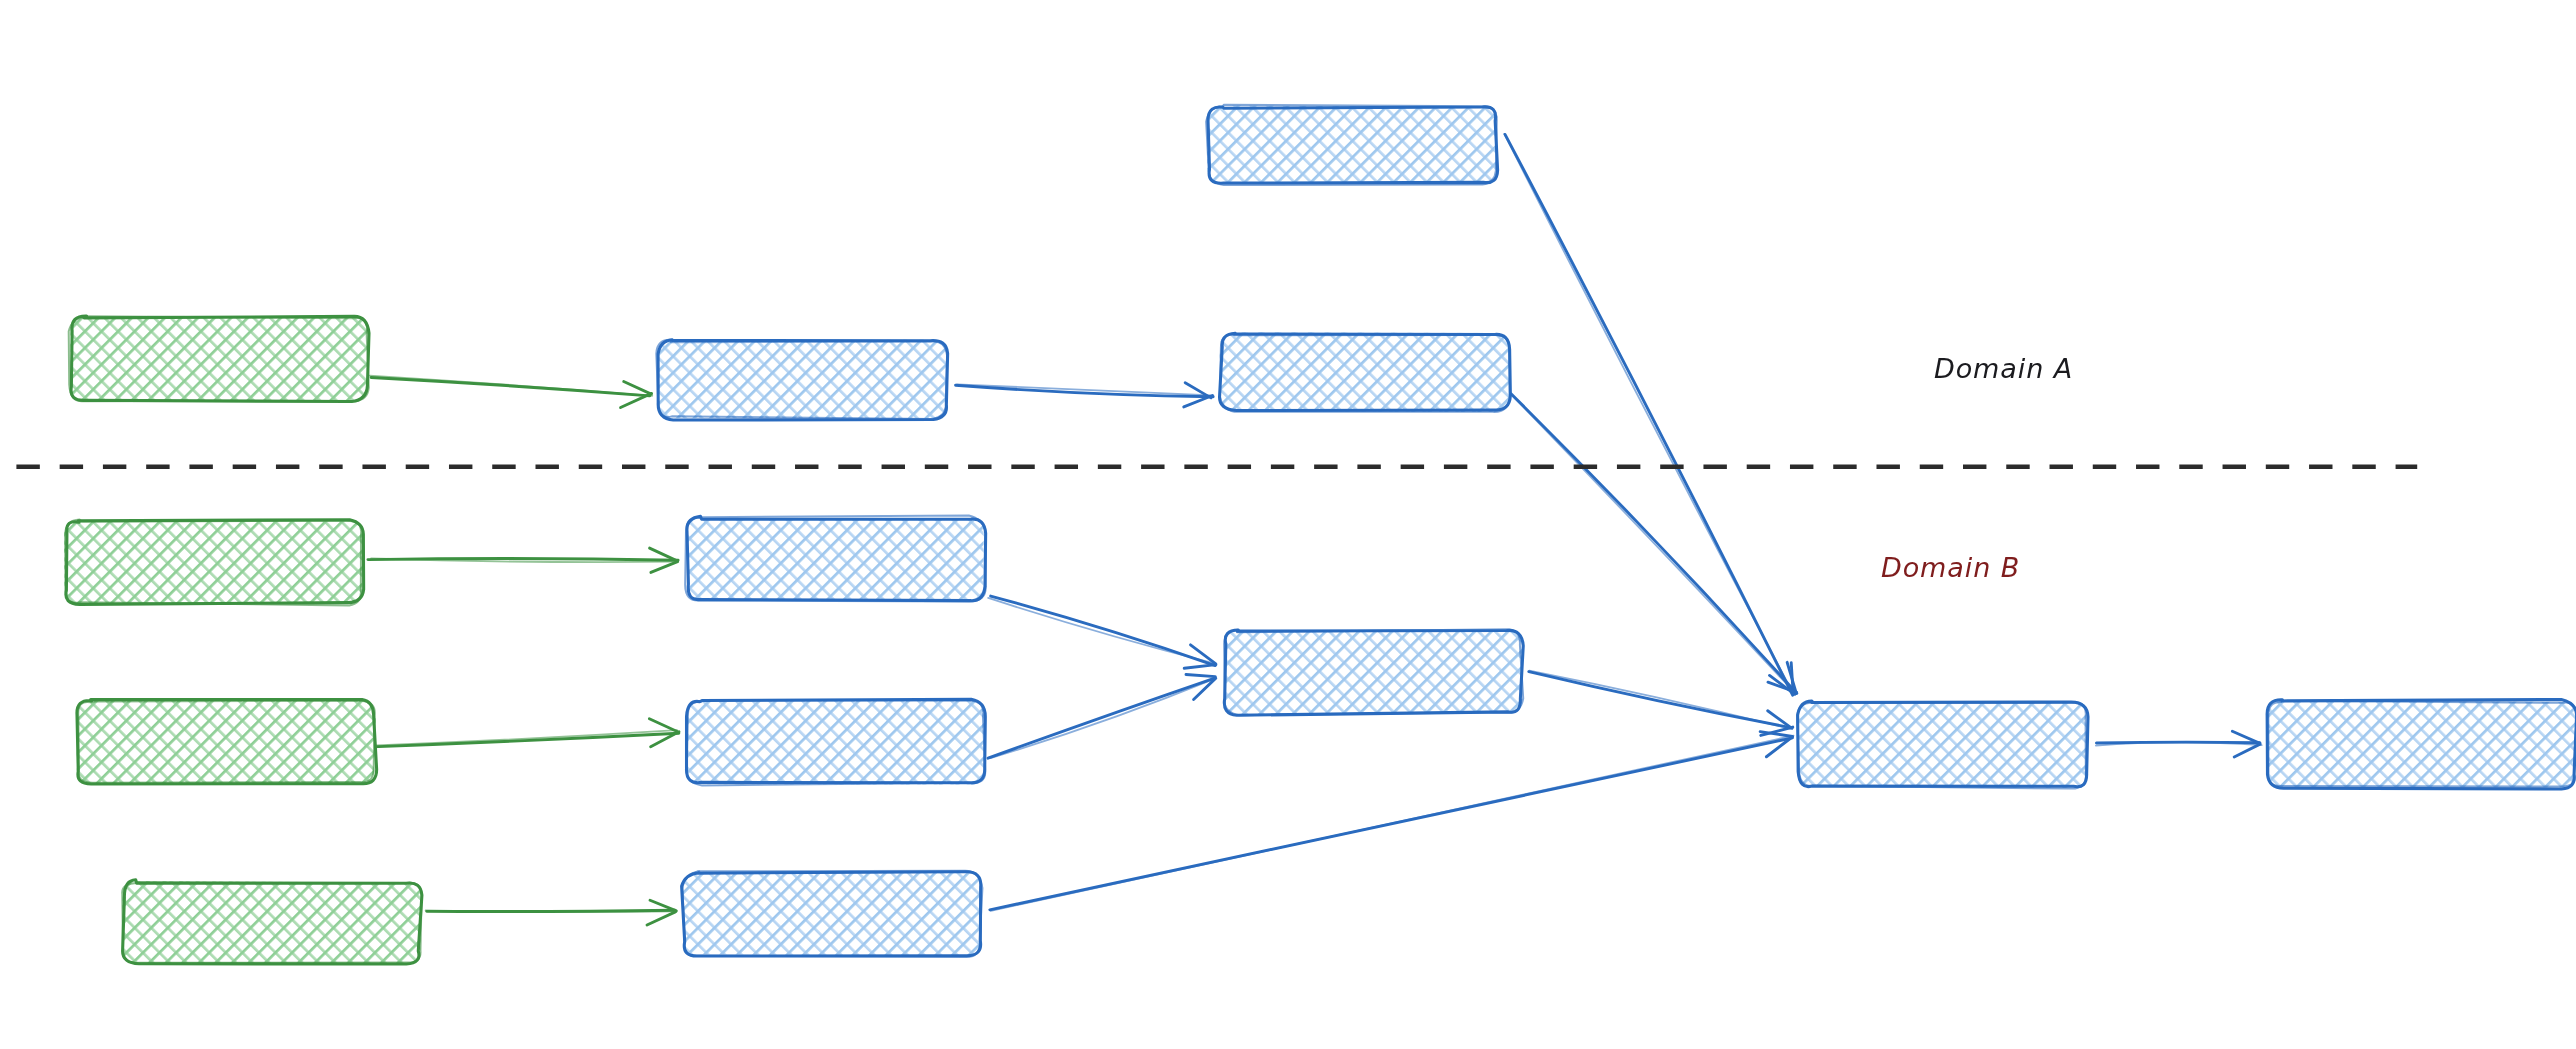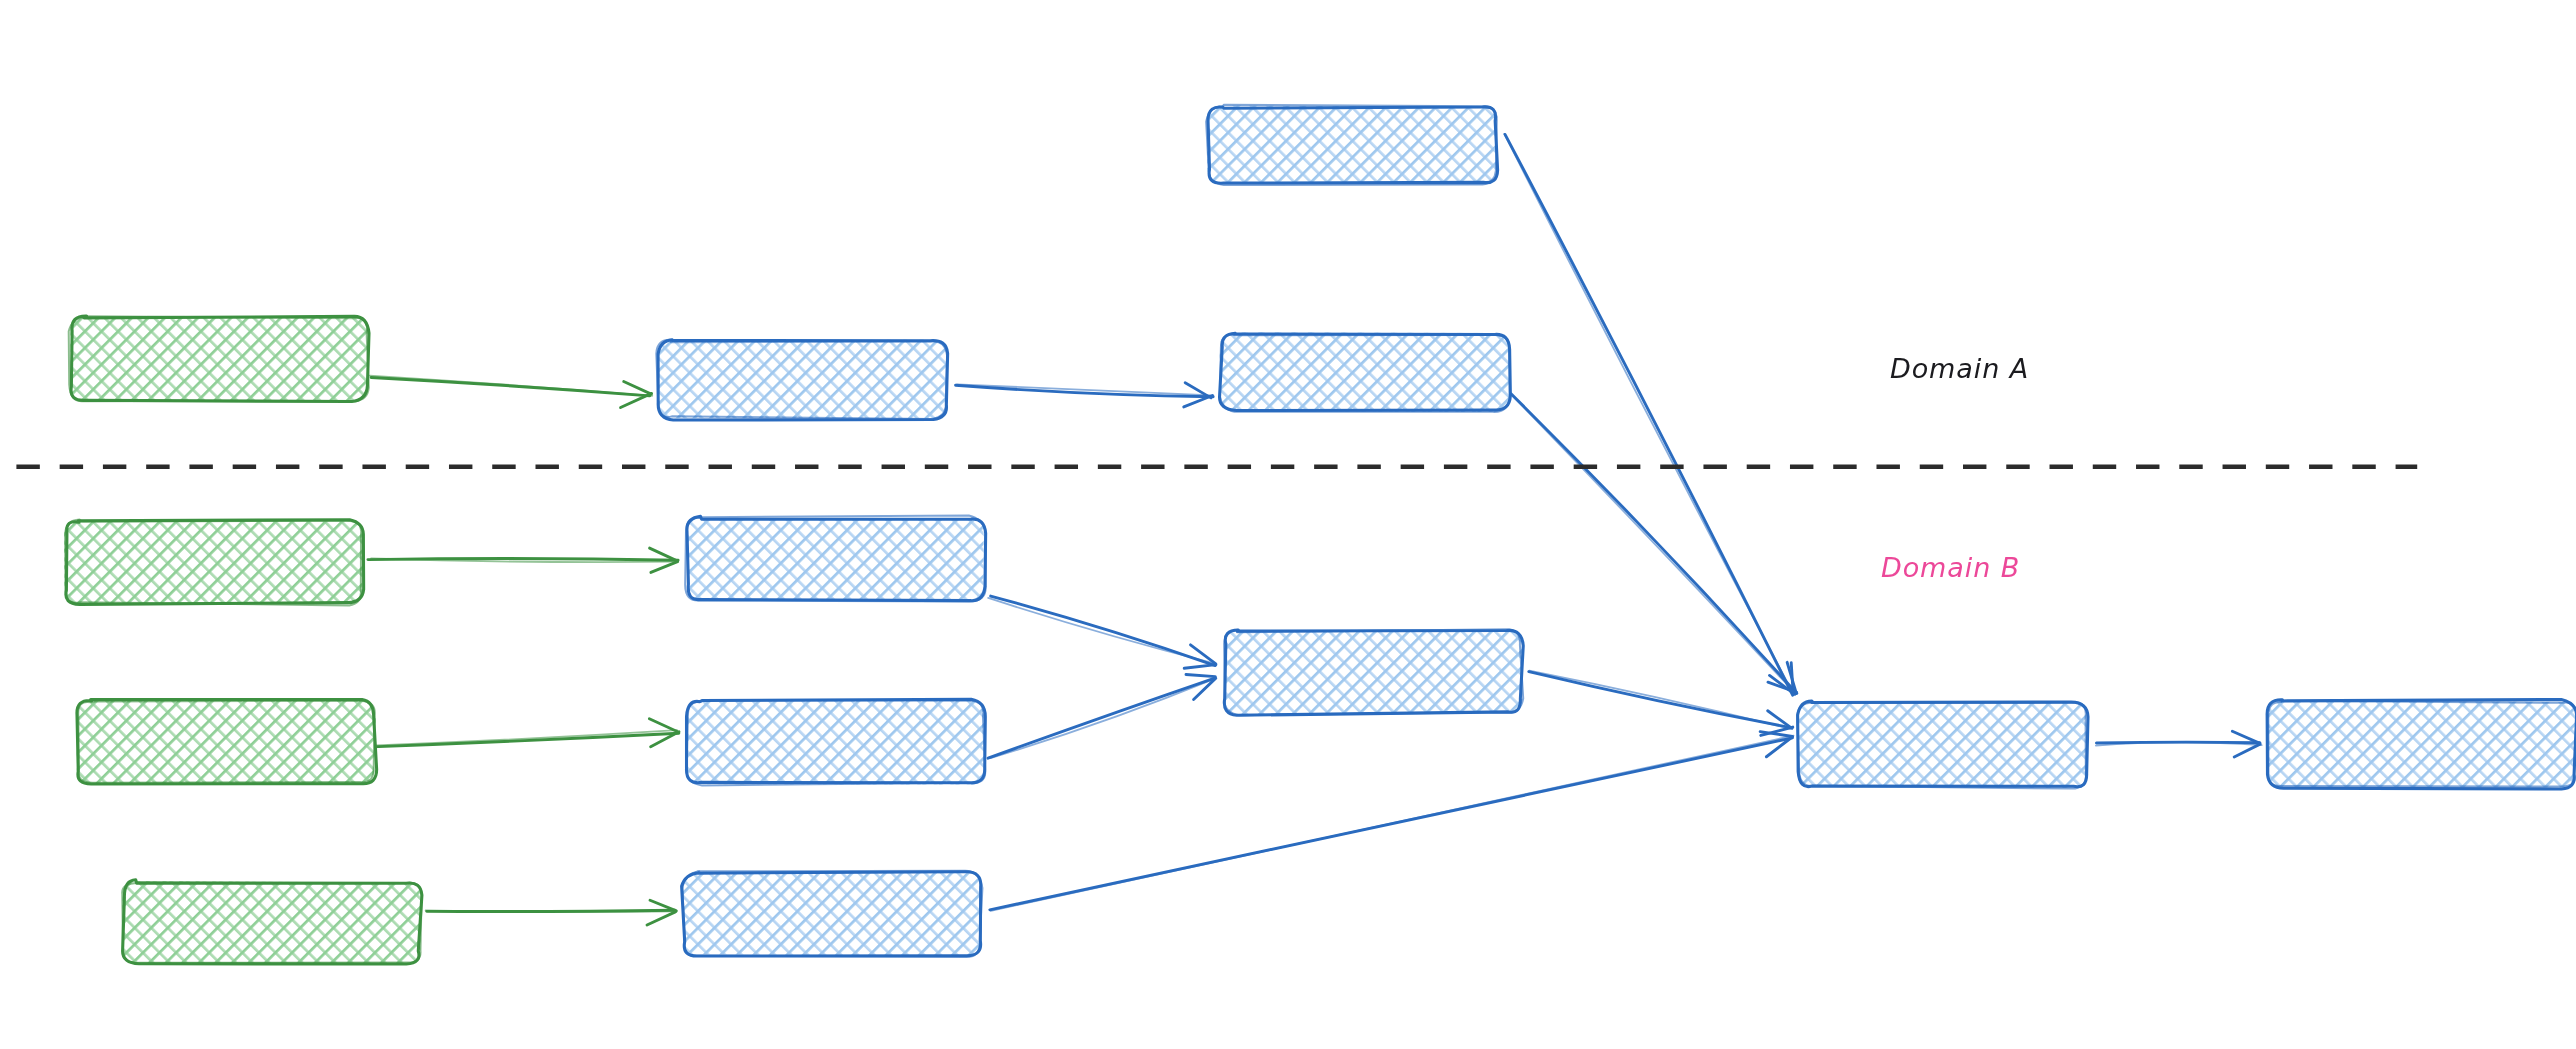--- a/index.html
+++ b/index.html
@@ -601,16 +601,16 @@
           Q 2514.294988382093 872.8833304648675 2516.9976331964126 858.7160549177397
           L 2516.8845813765583 793.6902935036878
           Q 2516.872681046963 778.5673763288033 2531.0645526891876 778.9743541732311 Z" fill="none" stroke="#2a6bbf" stroke-width="2.2" stroke-opacity="0.6" stroke-linecap="round" stroke-linejoin="round"></path>
         </g>
       </g>
     <g id="divider-layer">
         <line x1="18" y1="518" x2="2682" y2="518" stroke="#2b2b2b" stroke-width="5" stroke-dasharray="26 22" stroke-linecap="butt"></line>
       </g>
   </svg>
 
-  <div class="domain-label" id="lbl-domain-a" style="left: 1890px; top: 353px; color: rgb(27, 27, 31);">Domain A</div>
-  <div class="domain-label" id="lbl-domain-b" style="left: 1881px; top: 552px; color: #ec4899;">Domain B</div>
+  <div class="domain-label" id="lbl-domain-a" style="left: 1934px; top: 353px; color: rgb(27, 27, 31);">Domain A</div>
+  <div class="domain-label" id="lbl-domain-b" style="left: 1881px; top: 552px; color: #7f1d1d;">Domain B</div>
 </div>
 
 
 </body></html>

